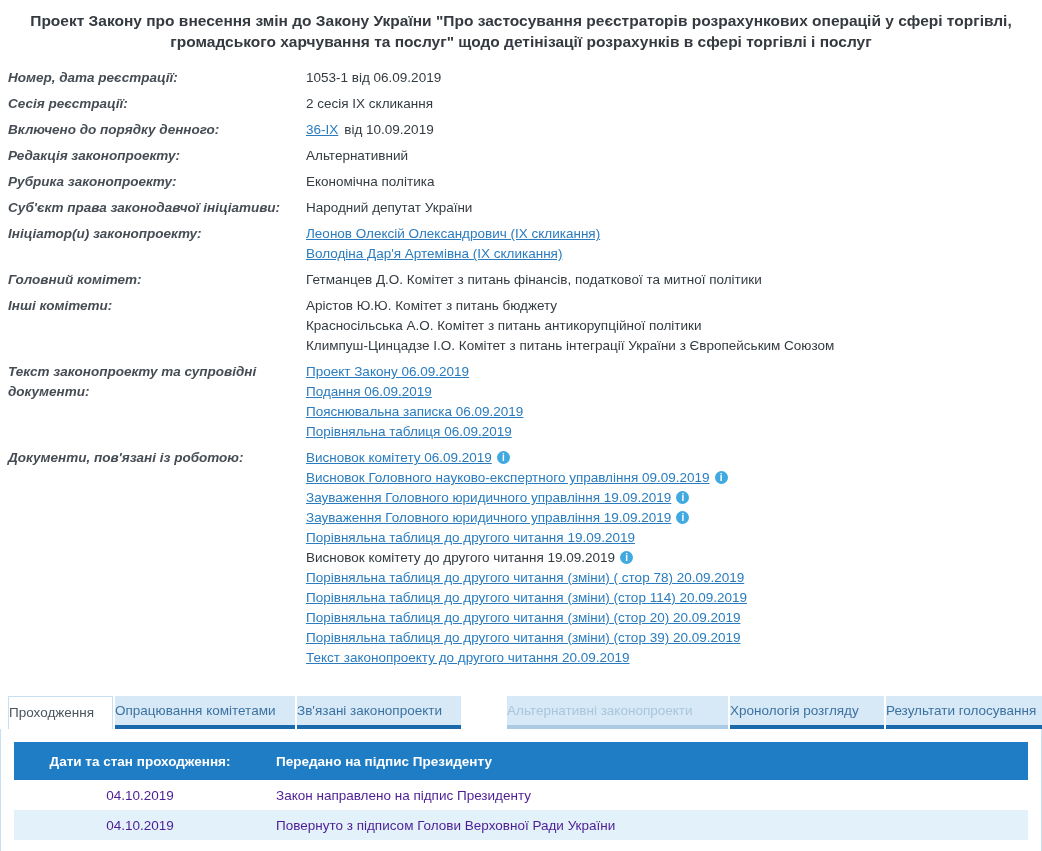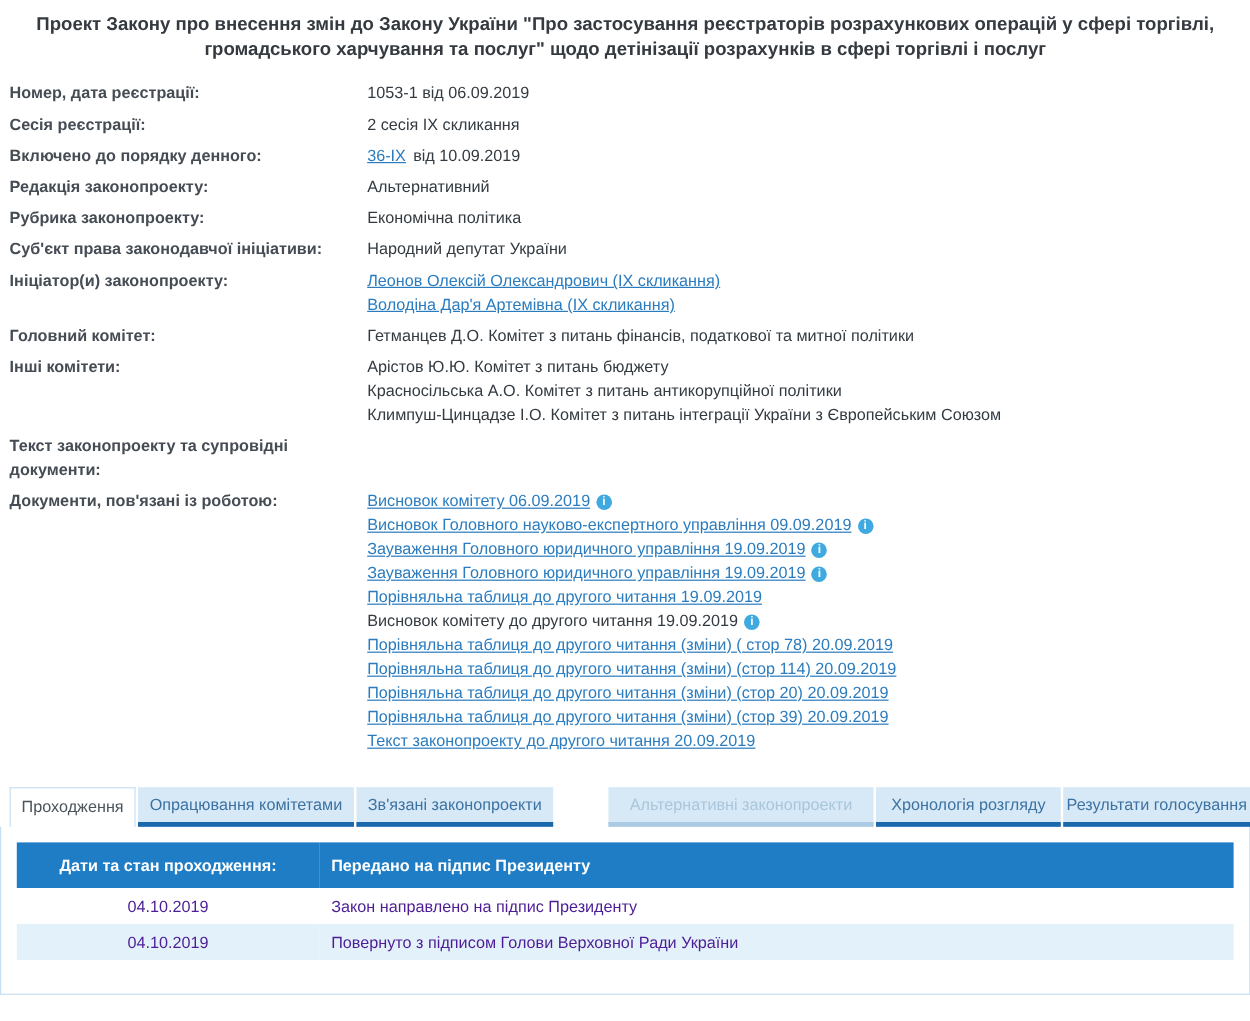--- a/index.html
+++ b/index.html
@@ -8,36 +8,36 @@
     font-family:"Liberation Sans",sans-serif;color:#333b41;
   }
   .page-title{
     max-width:1002px;margin:10px auto 16px;text-align:center;
     font-size:15.5px;font-weight:bold;line-height:21px;color:#343a40;
   }
   .info{padding-left:8px;}
   .row{display:flex;margin-bottom:6px;}
   .row .label{
     flex:0 0 298px;width:298px;font-weight:bold;color:#454c54;
-    font-size:13.5px;line-height:20px;padding-right:10px;box-sizing:border-box;
+    font-size:13.5px;line-height:20px;padding-right:10px;box-sizing:border-box;font-style:italic;
   }
   .row .value-col{font-size:13.5px;line-height:20px;color:#333b41;}
   .vline{line-height:20px;white-space:nowrap;}
   .lnk{color:#2a7cbf;text-decoration:underline;cursor:pointer;}
   .plain{color:#333b41;}
   .info-icon{
     display:inline-block;width:13px;height:13px;border-radius:50%;
     background:#3fa9e0;color:#fff;font-size:10px;font-weight:bold;
     line-height:13px;text-align:center;margin-left:5px;vertical-align:1px;cursor:pointer;
   }
   .gap-sp{display:inline-block;width:6px;}
   
   .tabs{display:flex;margin-top:28px;padding-left:8px;}
   .tab{
-    box-sizing:border-box;height:33px;line-height:29px;text-align:center;
+    box-sizing:border-box;height:33px;line-height:29px;text-align:left;
     background:#d7e9f6;color:#3c72a2;font-size:13.5px;
     border-bottom:4px solid #1a69ad;margin-right:2px;cursor:pointer;
     overflow:hidden;white-space:nowrap;
   }
   .tab.active{
     background:#fff;color:#4a545c;border:1px solid #c7dff0;border-bottom:none;
     line-height:31px;cursor:default;
   }
   .tab.disabled{color:#a9c6dc;border-bottom-color:#abcbe4;cursor:default;margin-left:44px;}
   .t1{width:105px;}.t2{width:180px;}.t3{width:164px;}.t4{width:221px;}.t5{width:154px;}
@@ -114,20 +114,26 @@
     <div class="label">Інші комітети:</div>
     <div class="value-col">
       <div class="vline">Арістов Ю.Ю. Комітет з питань бюджету</div>
       <div class="vline">Красносільська А.О. Комітет з питань антикорупційної політики</div>
       <div class="vline">Климпуш-Цинцадзе І.О. Комітет з питань інтеграції України з Європейським Союзом</div>
     </div>
   </div>
 
   <div class="row">
     <div class="label">Текст законопроекту та супровідні документи:</div>
+    <div class="value-col">
+      <div class="vline"><span class="lnk">Проект Закону 06.09.2019</span></div>
+      <div class="vline"><span class="lnk">Подання 06.09.2019</span></div>
+      <div class="vline"><span class="lnk">Пояснювальна записка 06.09.2019</span></div>
+      <div class="vline"><span class="lnk">Порівняльна таблиця 06.09.2019</span></div>
+    </div>
   </div>
 
   <div class="row">
     <div class="label">Документи, пов'язані із роботою:</div>
     <div class="value-col">
       <div class="vline"><span class="lnk">Висновок комітету 06.09.2019</span><span class="info-icon">i</span></div>
       <div class="vline"><span class="lnk">Висновок Головного науково-експертного управління 09.09.2019</span><span class="info-icon">i</span></div>
       <div class="vline"><span class="lnk">Зауваження Головного юридичного управління 19.09.2019</span><span class="info-icon">i</span></div>
       <div class="vline"><span class="lnk">Зауваження Головного юридичного управління 19.09.2019</span><span class="info-icon">i</span></div>
       <div class="vline"><span class="lnk">Порівняльна таблиця до другого читання 19.09.2019</span></div>

